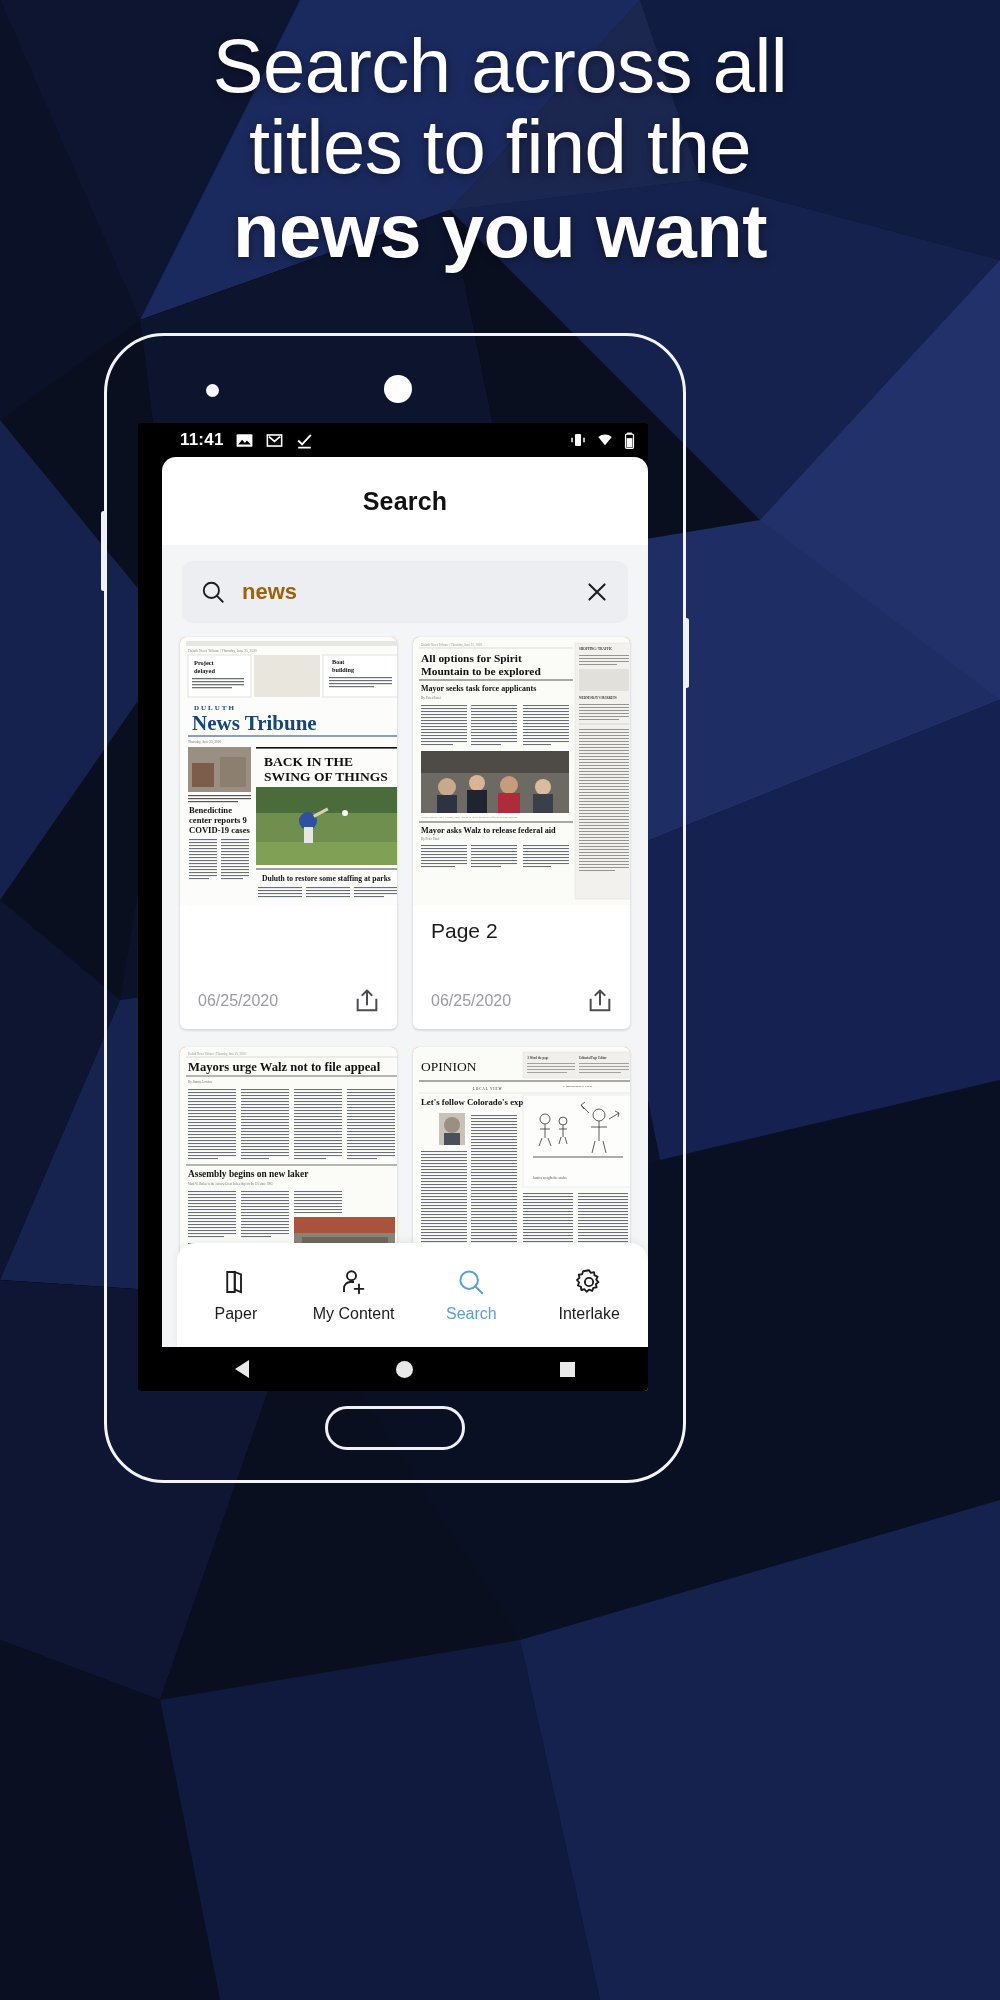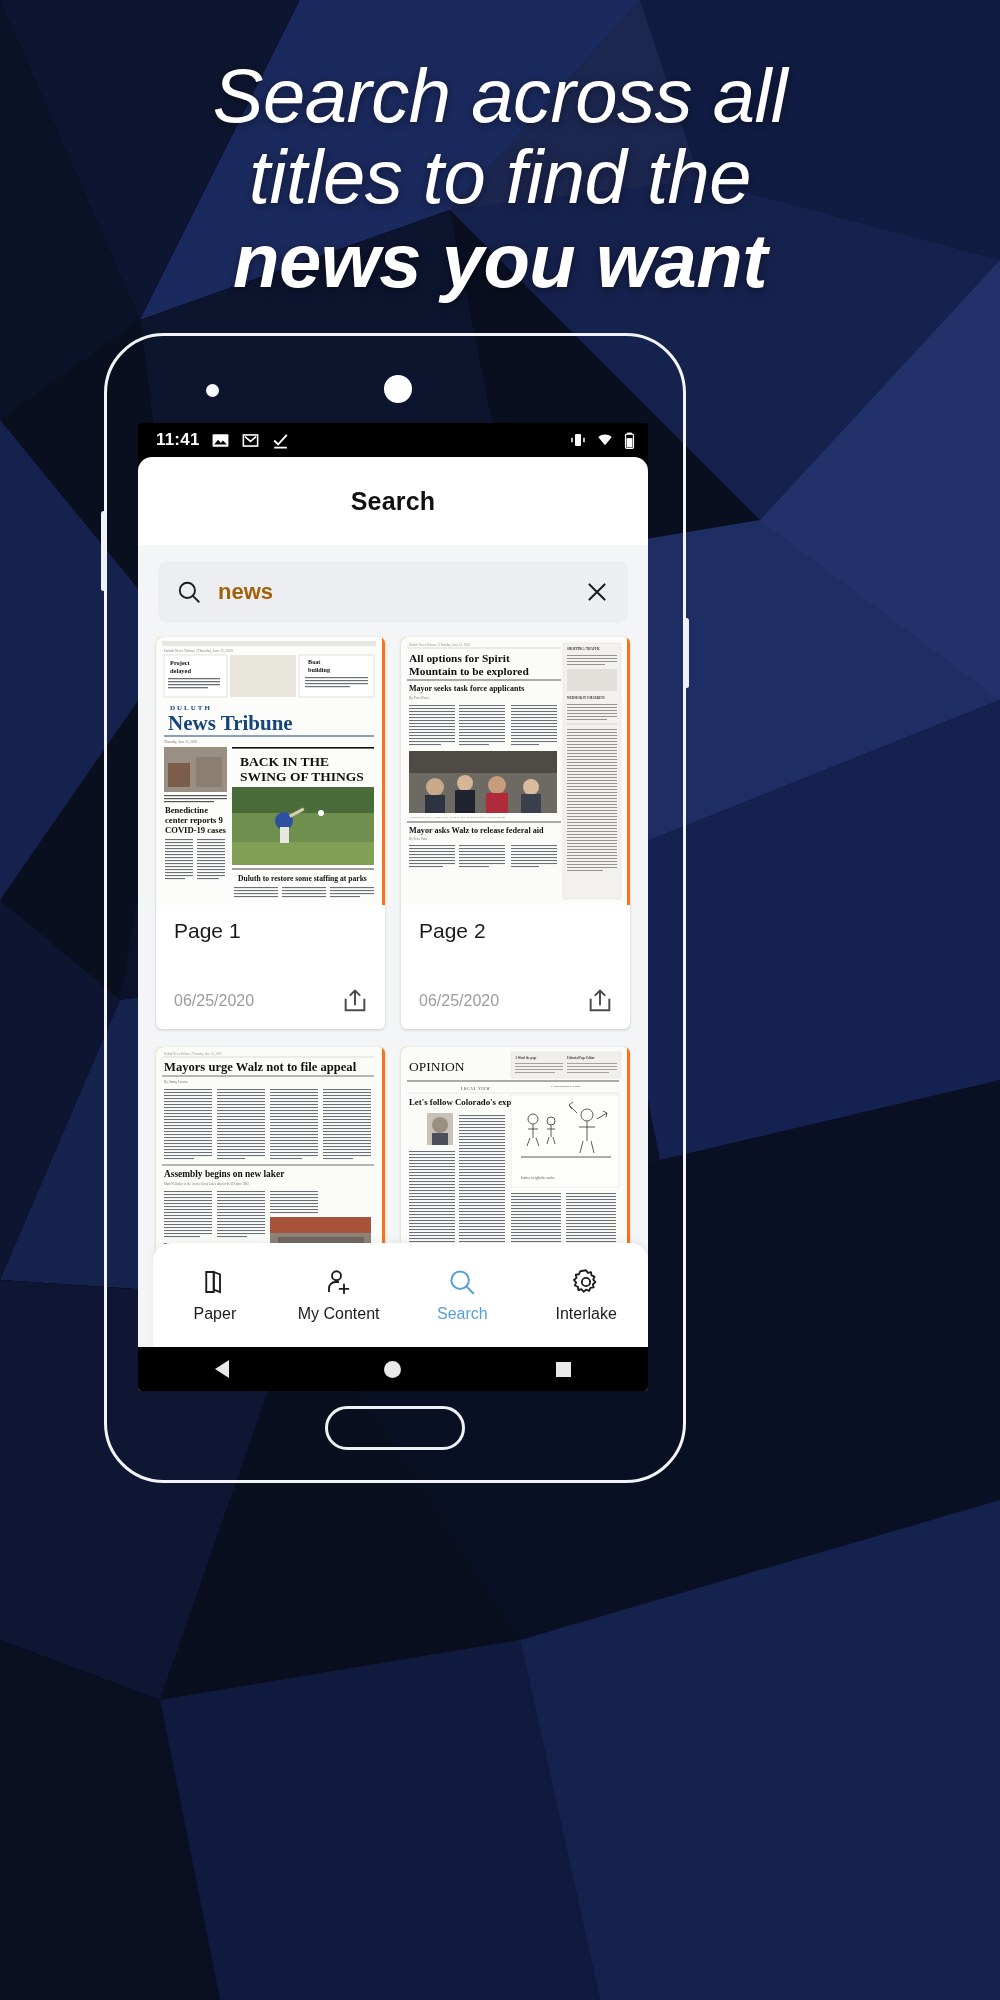--- a/index.html
+++ b/index.html
@@ -10,28 +10,27 @@
     overflow: hidden;
     position: relative;
   }
 
   
   #bg { position: absolute; inset: 0; width: 1000px; height: 2000px; z-index: 0; }
 
   
   .headline {
     position: absolute;
-    top: 56px; left: 0; width: 1000px;
+    top: 26px; left: 0; width: 1000px;
     z-index: 5;
     text-align: center;
     color: #ffffff;
     line-height: 1.06;
     letter-spacing: -0.5px;
     text-shadow: 0 2px 10px rgba(0,0,0,0.45);
-    font-style: italic;
   }
   .headline .l1, .headline .l2 { font-size: 76px; font-weight: 400; display: block; }
   .headline .l3 { font-size: 76px; font-weight: 700; display: block; margin-top: 4px; }
 
   
   .phone {
     position: absolute;
     left: 104px; top: 333px;
     width: 582px; height: 1150px;
     border: 3px solid #f2f4f8;
@@ -64,20 +63,21 @@
 
   
   .screen {
     position: absolute;
     left: 138px; top: 423px;
     width: 510px; height: 968px;
     background: #000;
     border-radius: 4px;
     overflow: hidden;
     z-index: 7;
+    padding-left: 24px;
   }
 
   
   .statusbar {
     height: 34px; background: #000; color: #fff;
     display: flex; align-items: center;
     padding: 0 12px 0 18px;
     font-size: 17px; font-weight: 700;
     letter-spacing: 0.2px;
   }
@@ -379,21 +379,20 @@
                 <rect x="126" y="253" width="44" height="1.1"></rect>
               <rect x="126" y="256" width="44" height="1.1"></rect>
                 <rect x="126" y="259" width="44" height="1.1"></rect>
               <rect x="174" y="250" width="44" height="1.1"></rect>
                 <rect x="174" y="253" width="44" height="1.1"></rect>
               <rect x="174" y="256" width="44" height="1.1"></rect>
                 <rect x="174" y="259" width="30" height="1.1"></rect>
             </g>
           </svg>
         </div>
-        <div class="card-label">Page 1</div>
         <div class="card-foot">
           <div class="card-date">06/25/2020</div>
           <svg width="28" height="28" viewBox="0 0 24 24">
             <path d="M4 10v10h16V10" fill="none" stroke="#4b4b50" stroke-width="1.7"></path>
             <path d="M12 15V3M12 3L8 7M12 3l4 4" fill="none" stroke="#4b4b50" stroke-width="1.7" stroke-linecap="round"></path>
           </svg>
         </div>
       </div>
 
       <div class="card">

